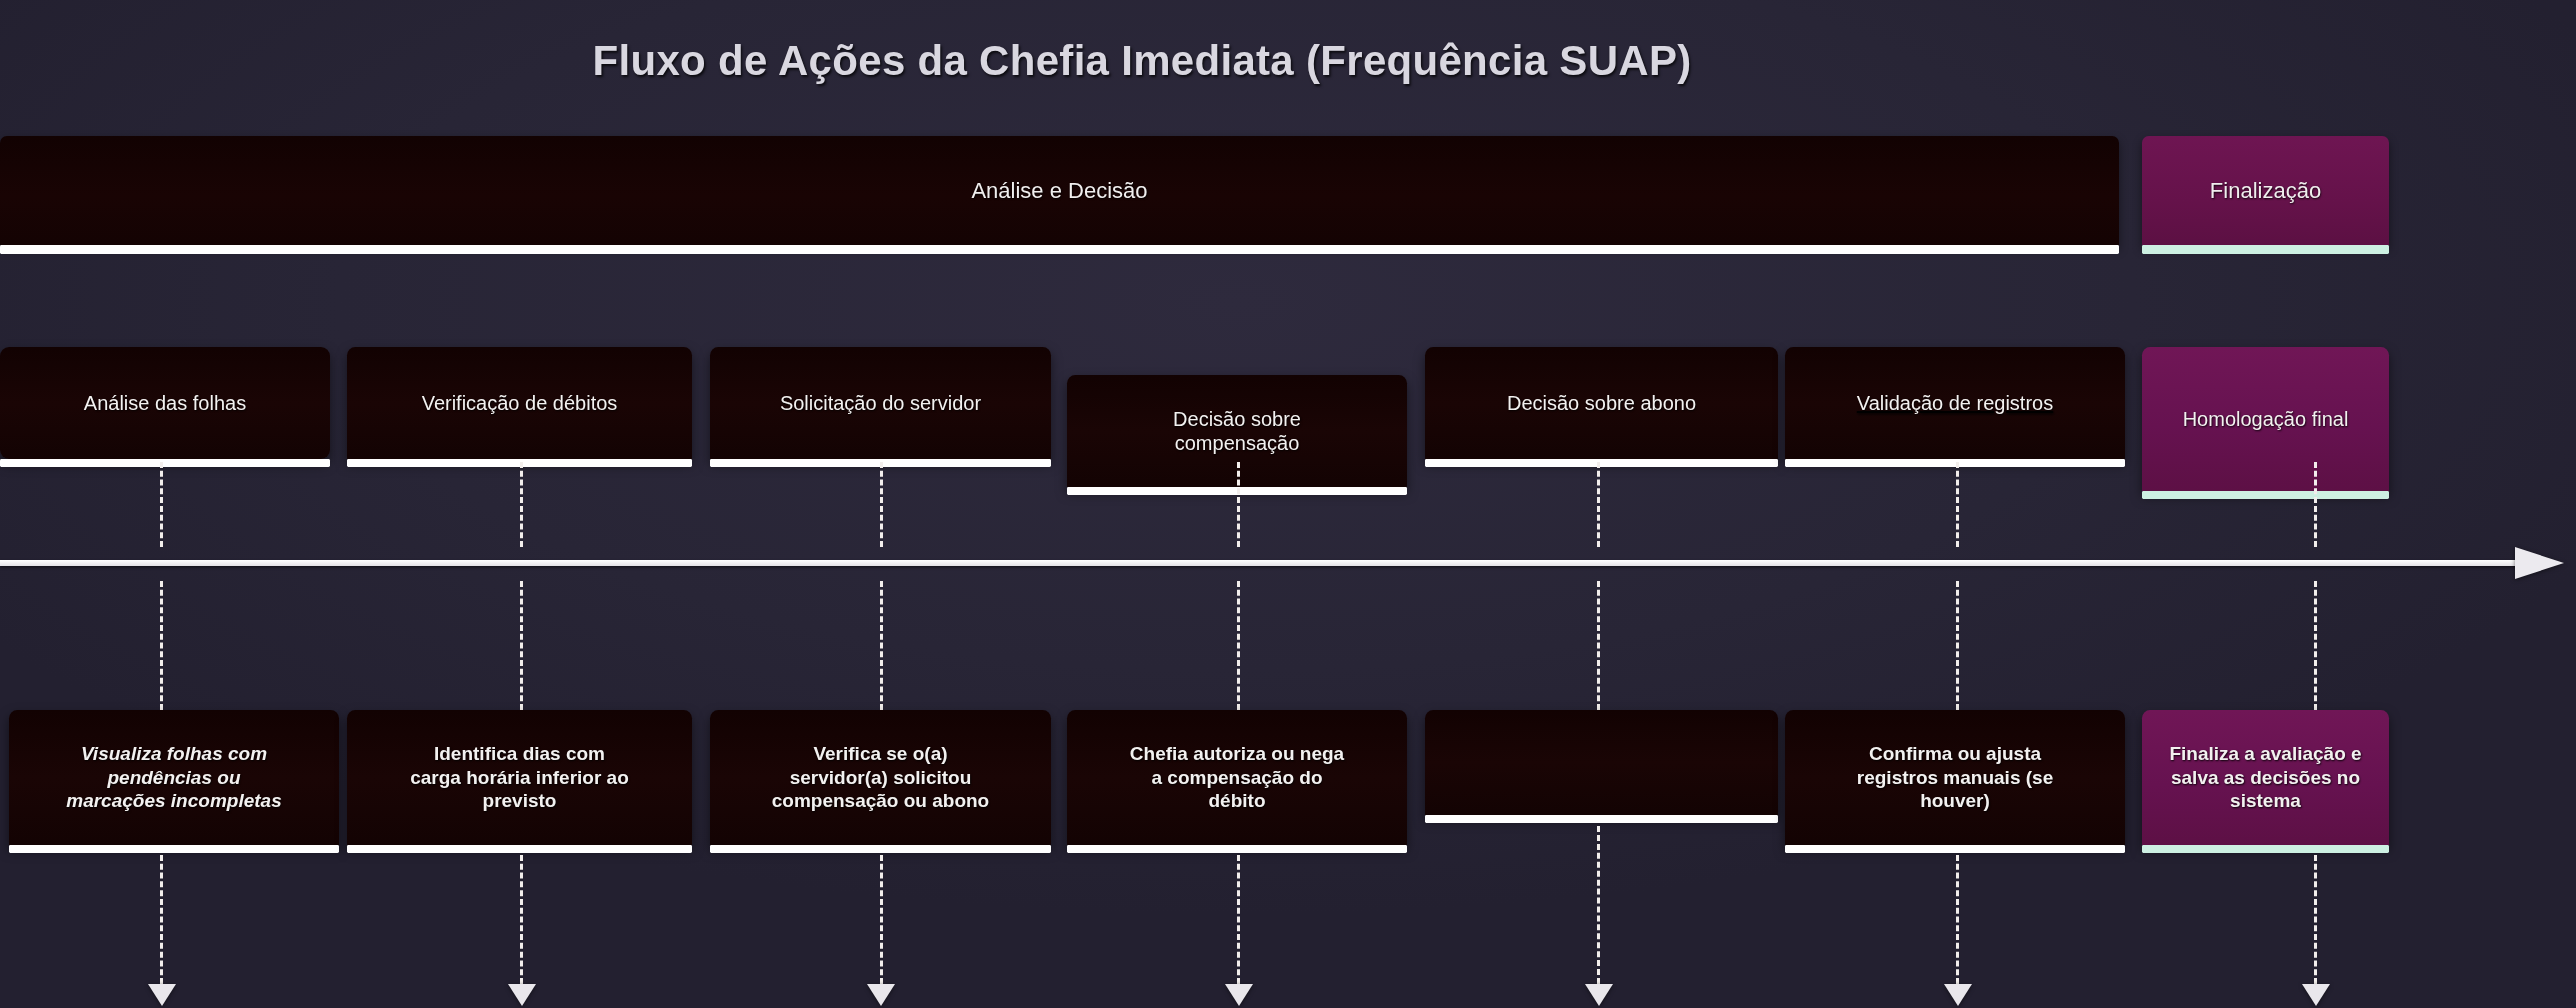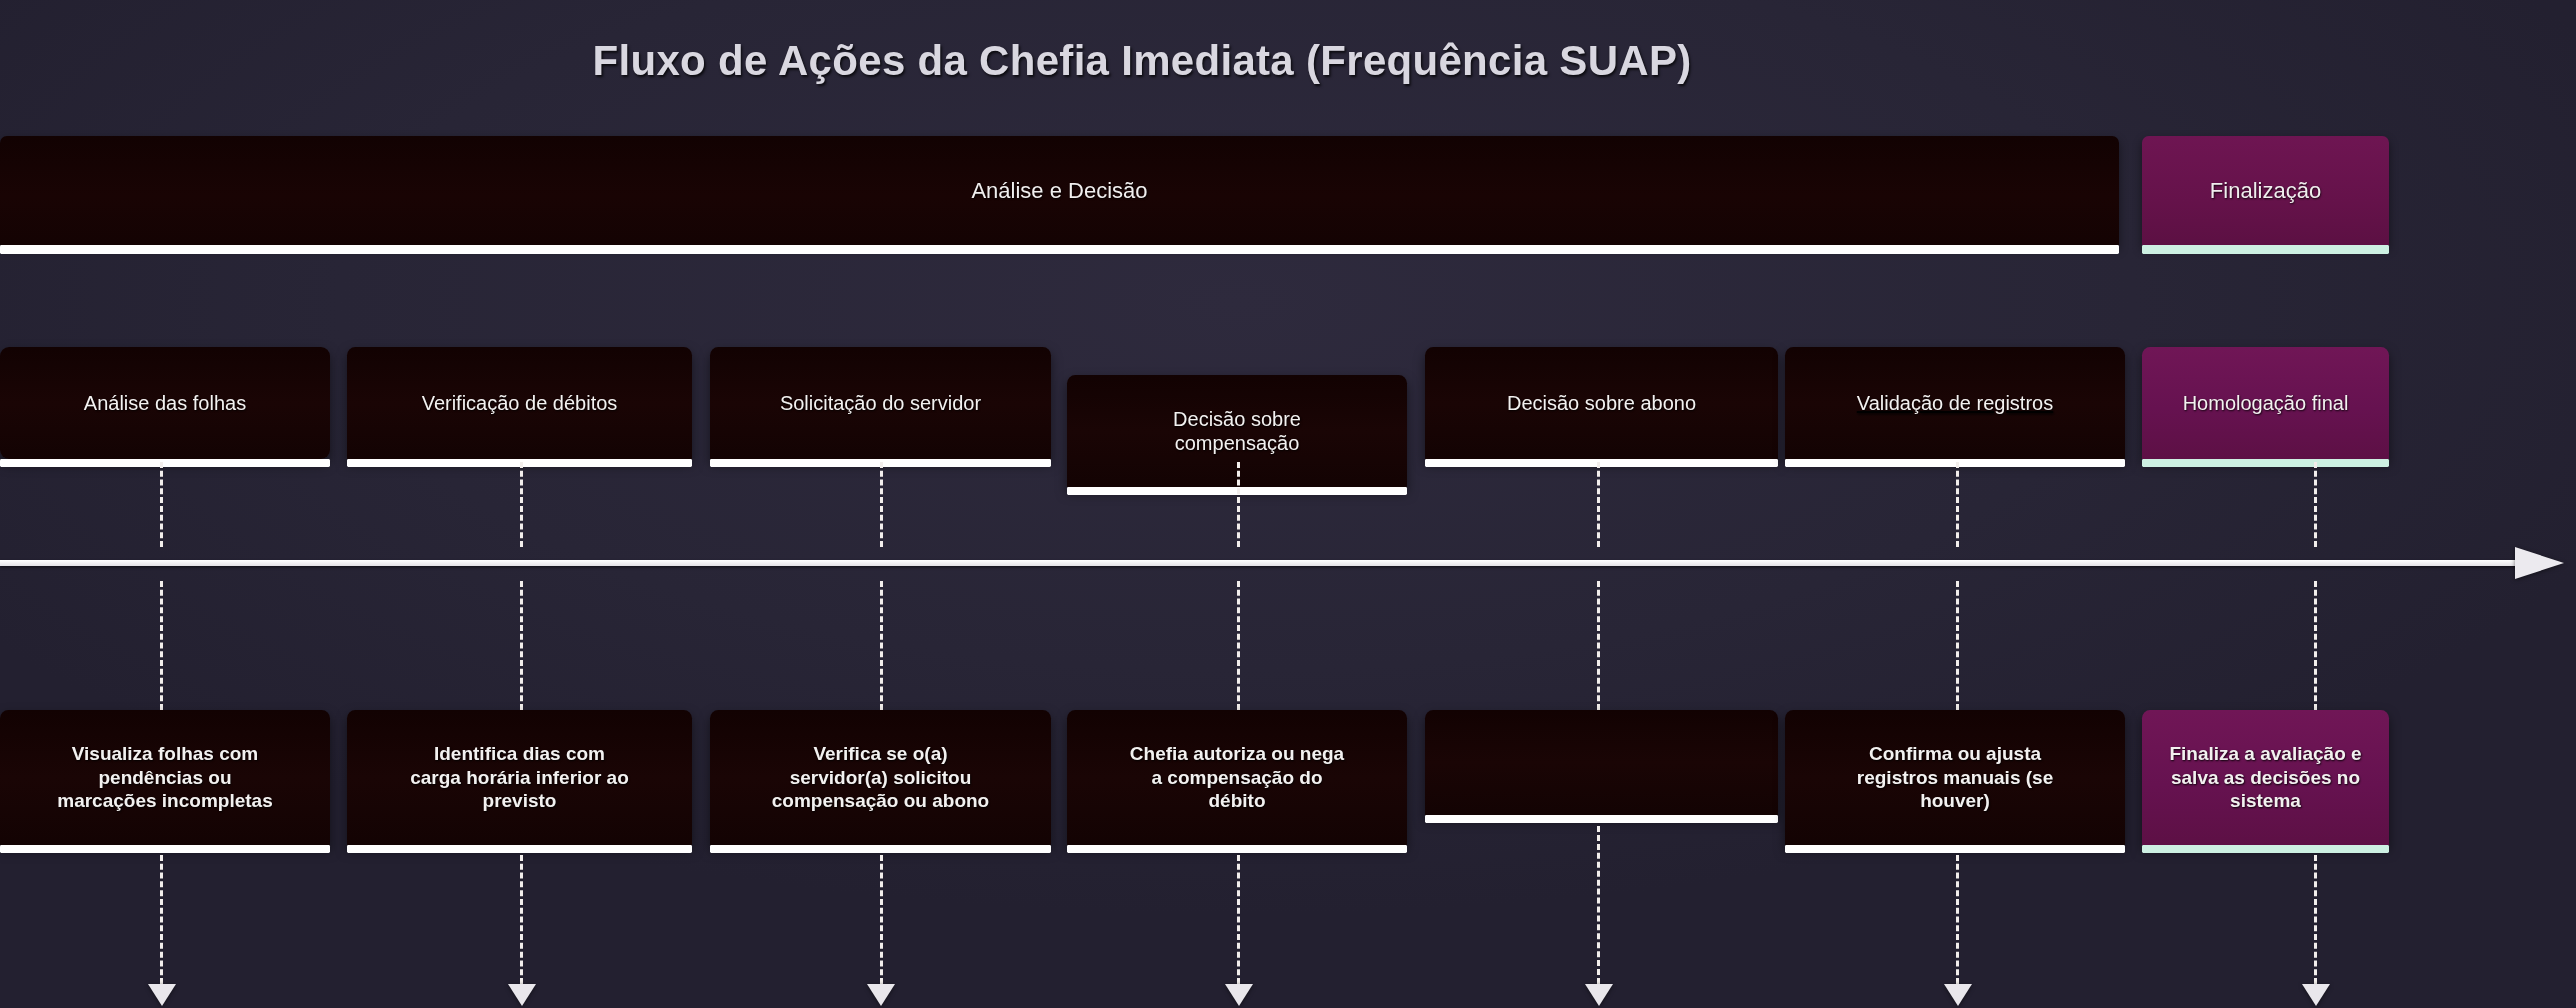--- a/index.html
+++ b/index.html
@@ -216,21 +216,21 @@
   <div class="card dark" style="left:1425px; width:353px; top:347px; height:112px;">
     <span class="card-label">Decisão sobre abono</span>
     <span class="card-underline"></span>
   </div>
 
   <div class="card dark" style="left:1785px; width:340px; top:347px; height:112px;text-decoration:underline;">
     <span class="card-label">Validação de registros</span>
     <span class="card-underline"></span>
   </div>
 
-  <div class="card accent" style="left:2142px; width:247px; top:347px; height:112px;">
+  <div class="card accent" style="left:2142px; width:247px; top:347px; height:144px;">
     <span class="card-label">Homologação final</span>
     <span class="card-underline"></span>
   </div>
 
 </div>
 
 <div id="connectors-top">
   <div class="connector" style="left:160px; top:462px; height:85px;"></div>
   <div class="connector" style="left:520px; top:462px; height:85px;"></div>
   <div class="connector" style="left:880px; top:462px; height:85px;"></div>
@@ -250,21 +250,21 @@
   <div class="connector" style="left:520px; top:581px; height:129px;"></div>
   <div class="connector" style="left:880px; top:581px; height:129px;"></div>
   <div class="connector" style="left:1237px; top:581px; height:129px;"></div>
   <div class="connector" style="left:1597px; top:581px; height:129px;"></div>
   <div class="connector" style="left:1956px; top:581px; height:129px;"></div>
   <div class="connector" style="left:2314px; top:581px; height:129px;"></div>
 </div>
 
 <div id="desc-row">
 
-  <div class="card dark desc" style="left:0px; top:710px; width:330px; height:135px;">
+  <div class="card dark desc" style="left:9px; top:710px; width:330px; height:135px;font-style:italic;">
     <span class="card-label">Visualiza folhas com
 pendências ou
 marcações incompletas</span>
     <span class="card-underline"></span>
   </div>
 
   <div class="card dark desc" style="left:347px; top:710px; width:345px; height:135px;">
     <span class="card-label">Identifica dias com
 carga horária inferior ao
 previsto</span>

